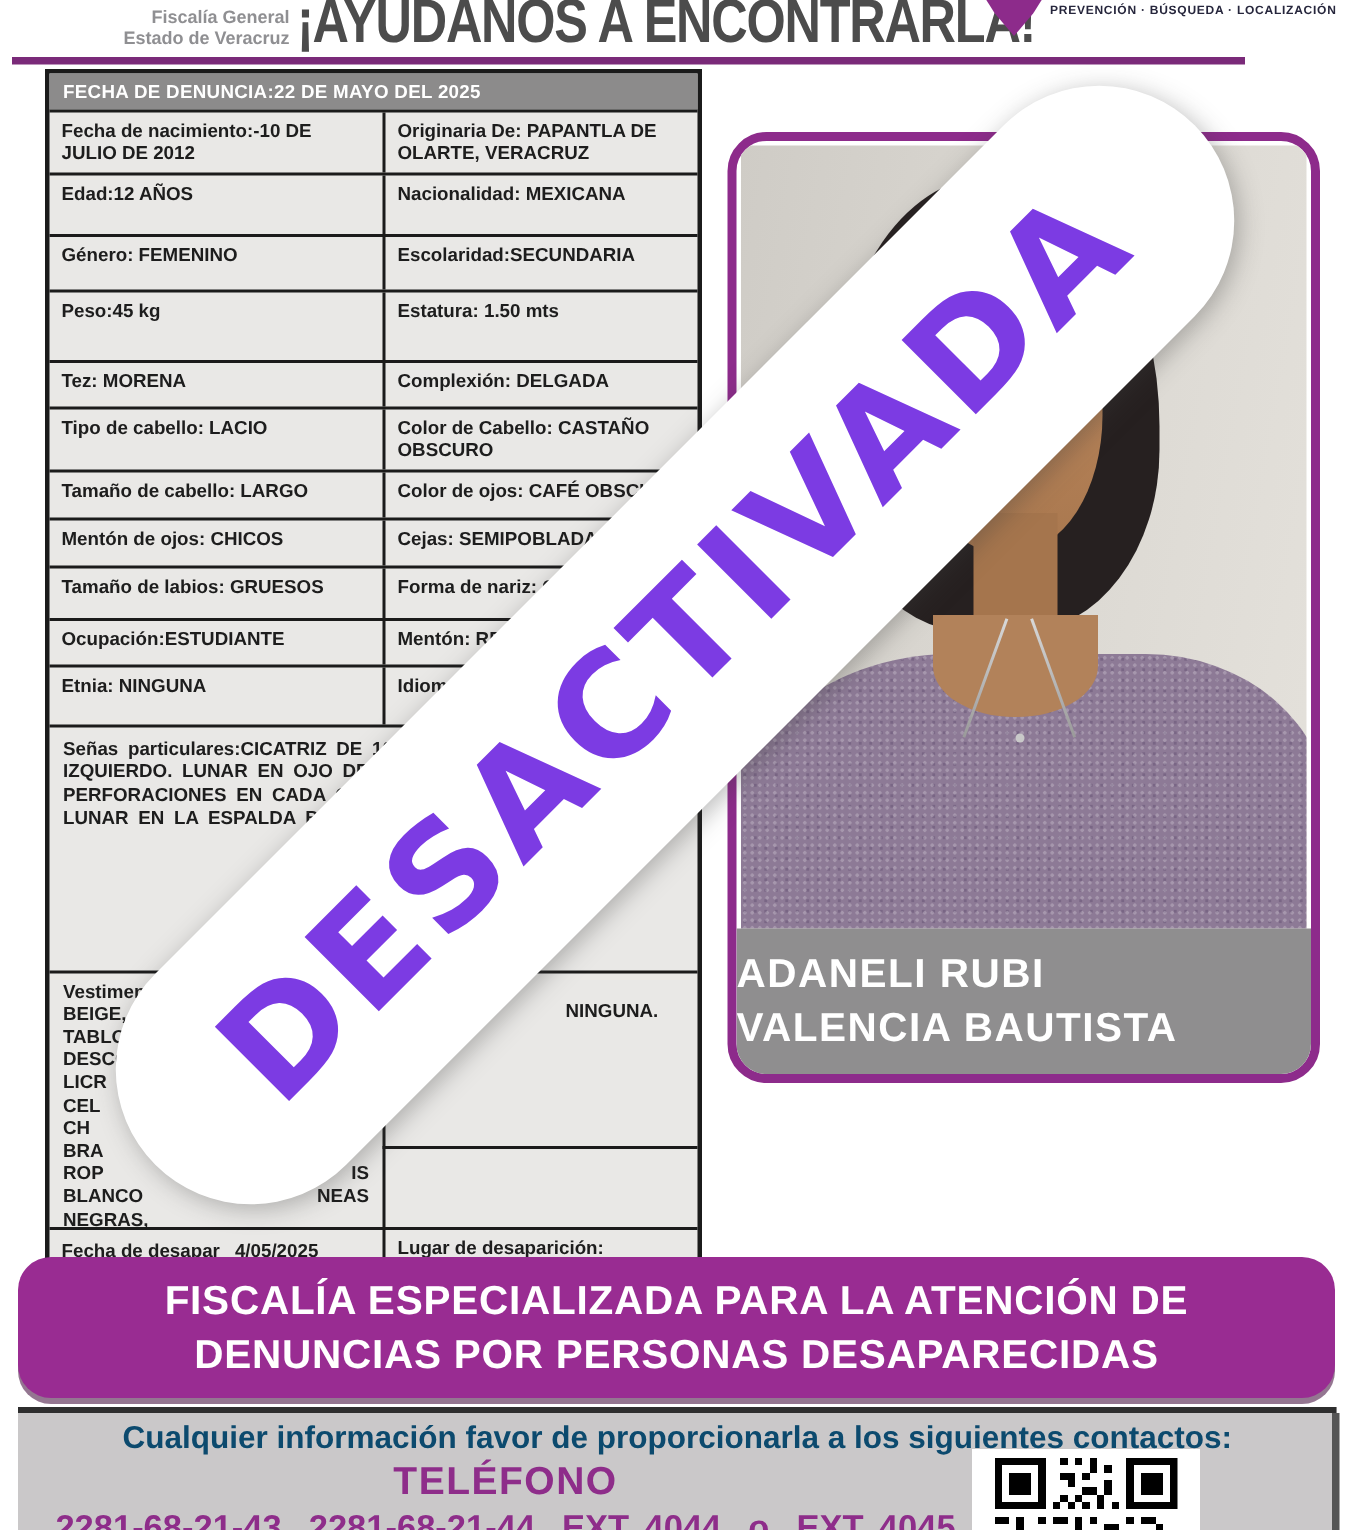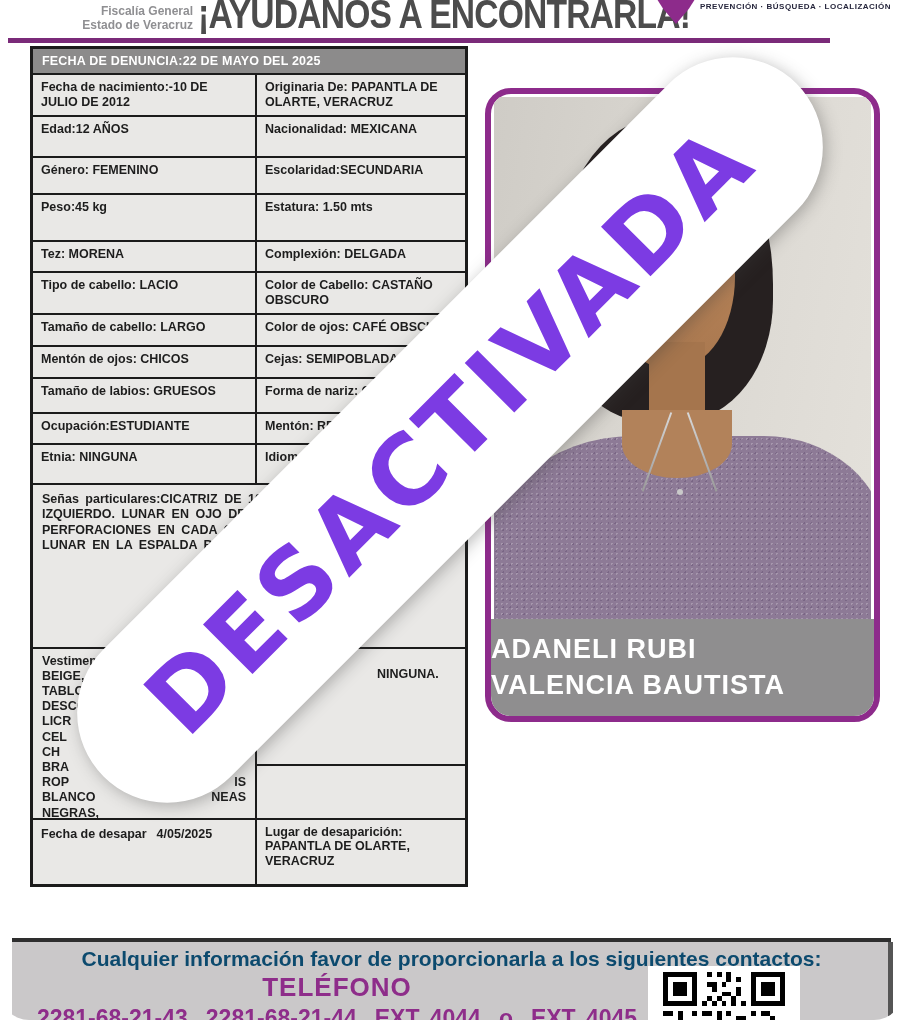--- a/index.html
+++ b/index.html
@@ -1,17 +1,17 @@
 <!DOCTYPE html>
 <html><head>
 <meta charset="utf-8">
 <style>
   html,body{margin:0;padding:0;background:#ffffff;}
   .page{position:relative;width:903px;height:1020px;background:#ffffff;overflow:hidden;
-        font-family:"Liberation Sans",sans-serif;border-radius:29px;}
+        font-family:"Liberation Sans",sans-serif;}
 
   
   .header{position:absolute;left:0;top:0;width:903px;height:38px;overflow:hidden;}
   .agency{position:absolute;left:38px;top:5px;width:155px;text-align:right;
           font-size:12px;font-weight:bold;color:#8f8f92;line-height:1.15;}
   .title{position:absolute;left:198px;top:-9px;margin:0;font-size:41px;font-weight:900;
          color:#4c4c4c;letter-spacing:-1px;transform:scaleX(.82);transform-origin:left top;
          white-space:nowrap;}
   .pin-icon{position:absolute;left:653px;top:-16px;width:46px;height:40px;background:#8d2b8b;
             clip-path:polygon(6% 0,94% 0,100% 22%,78% 62%,50% 100%,22% 62%,0 22%);}
@@ -244,20 +244,24 @@
       <div class="chainL"></div>
       <div class="chainR"></div>
       <div class="pendant"></div>
     </div>
     <div class="plate">
       <div>ADANELI RUBI</div>
       <div>VALENCIA BAUTISTA</div>
     </div>
   </div>
 
+  <div class="banner">
+    <div>FISCALÍA ESPECIALIZADA PARA LA ATENCIÓN DE</div>
+    <div>DENUNCIAS POR PERSONAS DESAPARECIDAS</div>
+  </div>
 
   <div class="contact">
     <div class="contact-info">Cualquier información favor de proporcionarla a los siguientes contactos:</div>
     <div class="phone-block">
       <div class="phone-label">TELÉFONO</div>
       <div class="phones">
         <span>2281-68-21-43</span><span>2281-68-21-44</span><span>EXT. 4044</span><span>o</span><span>EXT. 4045</span>
       </div>
     </div>
     <div class="qr-patch">

